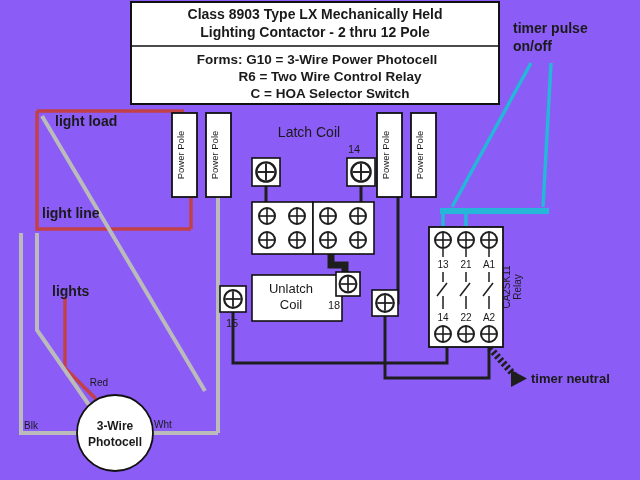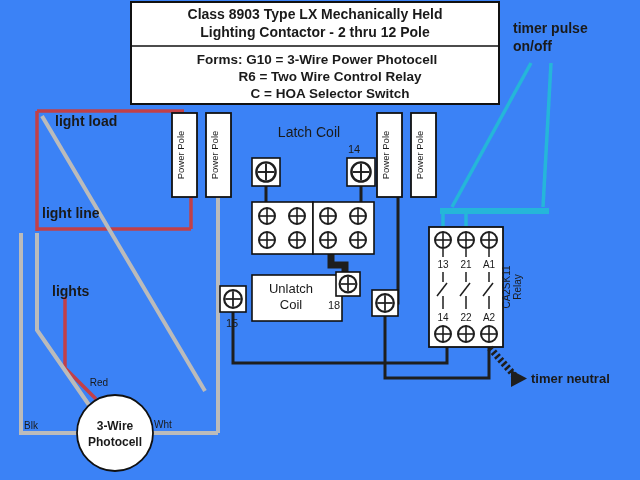--- a/index.html
+++ b/index.html
@@ -1,16 +1,16 @@
 <!DOCTYPE html>
 <html><head>
 <meta charset="utf-8">
 <style>
   html,body{margin:0;padding:0;background:#ffffff;}
-  .stage{width:640px;height:480px;position:relative;overflow:hidden;background:#3b82f6;text-decoration:underline;}
+  .stage{width:640px;height:480px;position:relative;overflow:hidden;background:#8b5cf6;text-decoration:underline;}
   svg{display:block;}
   text{font-family:"Liberation Sans","DejaVu Sans",sans-serif;fill:#1a1a1a;}
   .bold{font-weight:700;}
   .box{fill:#ffffff;stroke:#111111;}
   .wire{fill:none;}
 </style>
 </head>
 <body>
 
 <div class="stage">

